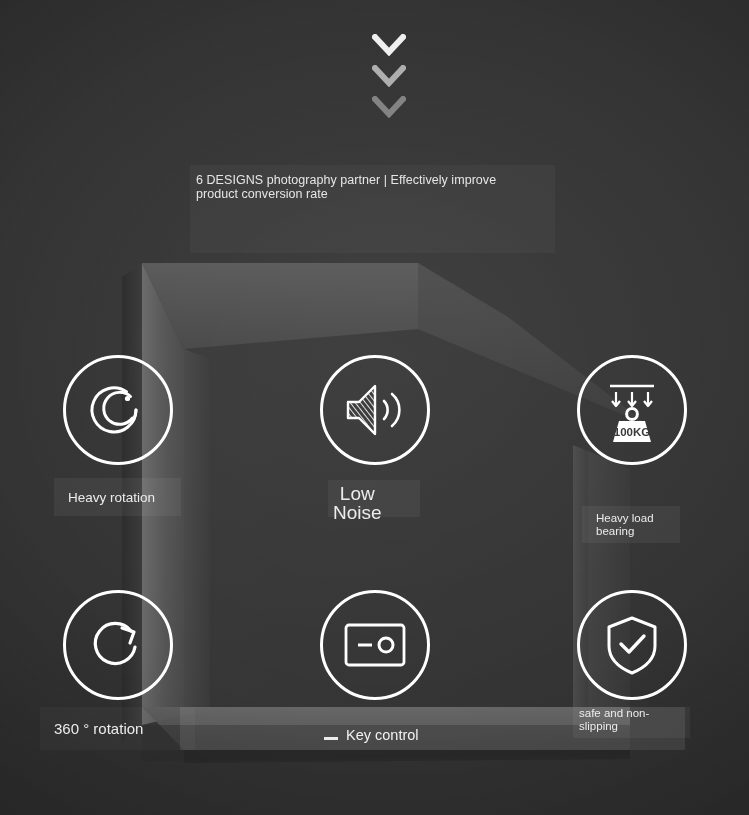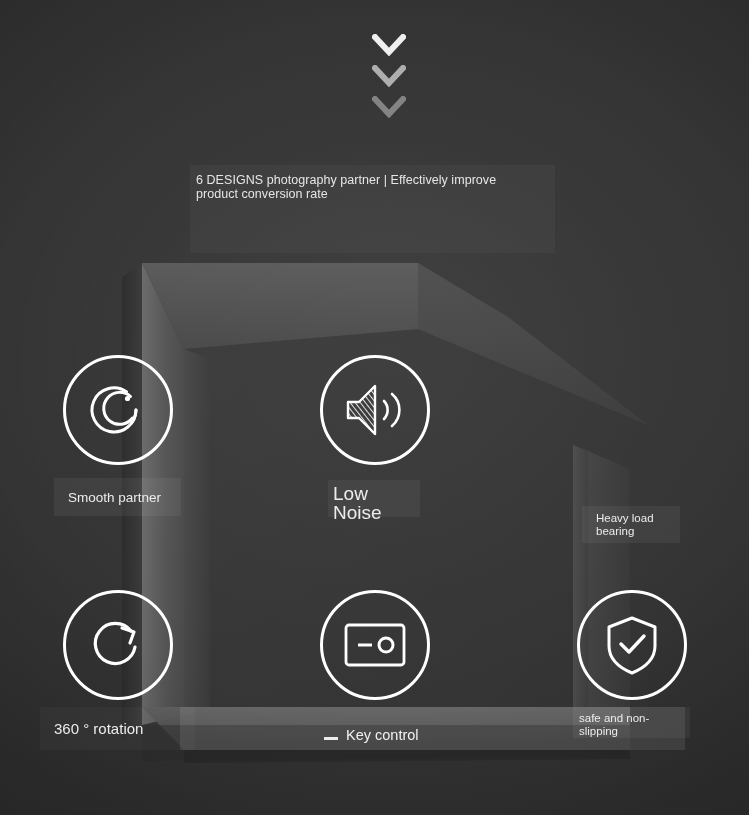--- a/index.html
+++ b/index.html
@@ -126,20 +126,21 @@
     left: 328px; top: 480px; width: 92px; height: 37px;
     background: rgba(255,255,255,0.05);
   }
   #text-noise {
     position: absolute;
     left: 333px; top: 484px;
     color: #ececec;
     font-size: 19px;
     line-height: 19px;
     white-space: pre-line;
+    text-align: center;
   }
 
   #label-heavy {
     left: 582px; top: 506px; width: 98px; height: 37px;
   }
   #label-heavy .label-text { font-size: 11.5px; line-height: 13px; }
 
   #band-bottom {
     position: absolute;
     left: 180px; top: 707px; width: 505px; height: 43px;
@@ -161,21 +162,21 @@
   #key-dash {
     width: 14px; height: 3px;
     background: #ececec;
     margin-top: 6px;
   }
   #text-key { color: #f2f2f2; font-size: 14.5px; }
 
   #label-safe {
     left: 573px; top: 707px; width: 117px; height: 31px;
     background: rgba(255,255,255,0.05);
-    align-items: flex-end;
+    align-items: flex-start;
     padding: 0 6px;
   }
   #label-safe .label-text { font-size: 11.5px; line-height: 13px; }
 </style>
 </head>
 <body>
 
 <div id="page">
 
   <div id="frame-art">
@@ -265,41 +266,59 @@
     <div class="icon-inner">
       <svg width="64" height="64" viewBox="0 0 64 64">
         <path d="M50 32 A22 22 0 1 1 40.5 13.8" fill="none" stroke="#ffffff" stroke-width="3" stroke-linecap="round"></path>
         <path d="M50 32 A22 22 0 0 1 46 44" fill="none" stroke="#ffffff" stroke-width="3" stroke-linecap="round"></path>
         <path d="M44.5 18.5 A16 16 0 1 0 46.5 40" fill="none" stroke="#ffffff" stroke-width="3" stroke-linecap="round"></path>
         <circle cx="41.5" cy="20.5" r="2.6" fill="#ffffff"></circle>
       </svg>
     </div>
   </div>
   <div class="label-band" id="label-smooth">
-    <span class="label-text">Smooth partner</span>
+    <span class="label-text">Heavy rotation</span>
   </div>
 
   <div class="icon-circle ic-sm col-2 rowA">
     <div class="icon-inner">
       <svg width="66" height="60" viewBox="0 0 66 60">
         <defs>
           <pattern id="hatch" width="4" height="4" patternTransform="rotate(-38)" patternUnits="userSpaceOnUse">
             <line x1="0" y1="0" x2="0" y2="4" stroke="#ffffff" stroke-width="1.7"></line>
           </pattern>
         </defs>
         <path d="M6 22 L17 22 L33 6 L33 54 L17 38 L6 38 Z" fill="url(#hatch)" stroke="#ffffff" stroke-width="2.4" stroke-linejoin="round"></path>
         <path d="M42 21 A13 13 0 0 1 42 39" fill="none" stroke="#ffffff" stroke-width="2.6" stroke-linecap="round"></path>
         <path d="M50 14 A21 21 0 0 1 50 46" fill="none" stroke="#ffffff" stroke-width="2.6" stroke-linecap="round"></path>
       </svg>
     </div>
   </div>
   <div class="label-band" id="label-noise"></div>
   <div id="text-noise">Low
 Noise</div>
 
+  <div class="icon-circle ic-sm col-3 rowA">
+    <div class="icon-inner">
+      <svg width="68" height="68" viewBox="0 0 68 68">
+        <line x1="12" y1="10" x2="56" y2="10" stroke="#ffffff" stroke-width="2.6"></line>
+        <g stroke="#ffffff" stroke-width="2.2" fill="none">
+          <line x1="18" y1="16" x2="18" y2="29"></line>
+          <path d="M14 25 L18 30 L22 25" stroke-linejoin="round"></path>
+          <line x1="34" y1="16" x2="34" y2="29"></line>
+          <path d="M30 25 L34 30 L38 25" stroke-linejoin="round"></path>
+          <line x1="50" y1="16" x2="50" y2="29"></line>
+          <path d="M46 25 L50 30 L54 25" stroke-linejoin="round"></path>
+        </g>
+        <circle cx="34" cy="38" r="5.4" fill="none" stroke="#ffffff" stroke-width="3"></circle>
+        <path d="M21 45 L47 45 L53 66 L15 66 Z" fill="#ffffff"></path>
+        <text x="34" y="60" text-anchor="middle" font-family="Liberation Sans, sans-serif" font-size="11.5" font-weight="bold" fill="#3a3a3a">100KG</text>
+      </svg>
+    </div>
+  </div>
   <div class="label-band" id="label-heavy">
     <span class="label-text">Heavy load
 bearing</span>
   </div>
 
   <div class="icon-circle ic-sm col-1 rowB">
     <div class="icon-inner">
       <svg width="62" height="62" viewBox="0 0 62 62">
         <path d="M44 17 A20 20 0 1 0 48 33" fill="none" stroke="#ffffff" stroke-width="3.2" stroke-linecap="round"></path>
         <path d="M35 14 L47 18 L43 29" fill="none" stroke="#ffffff" stroke-width="3.2" stroke-linecap="round" stroke-linejoin="round"></path>

